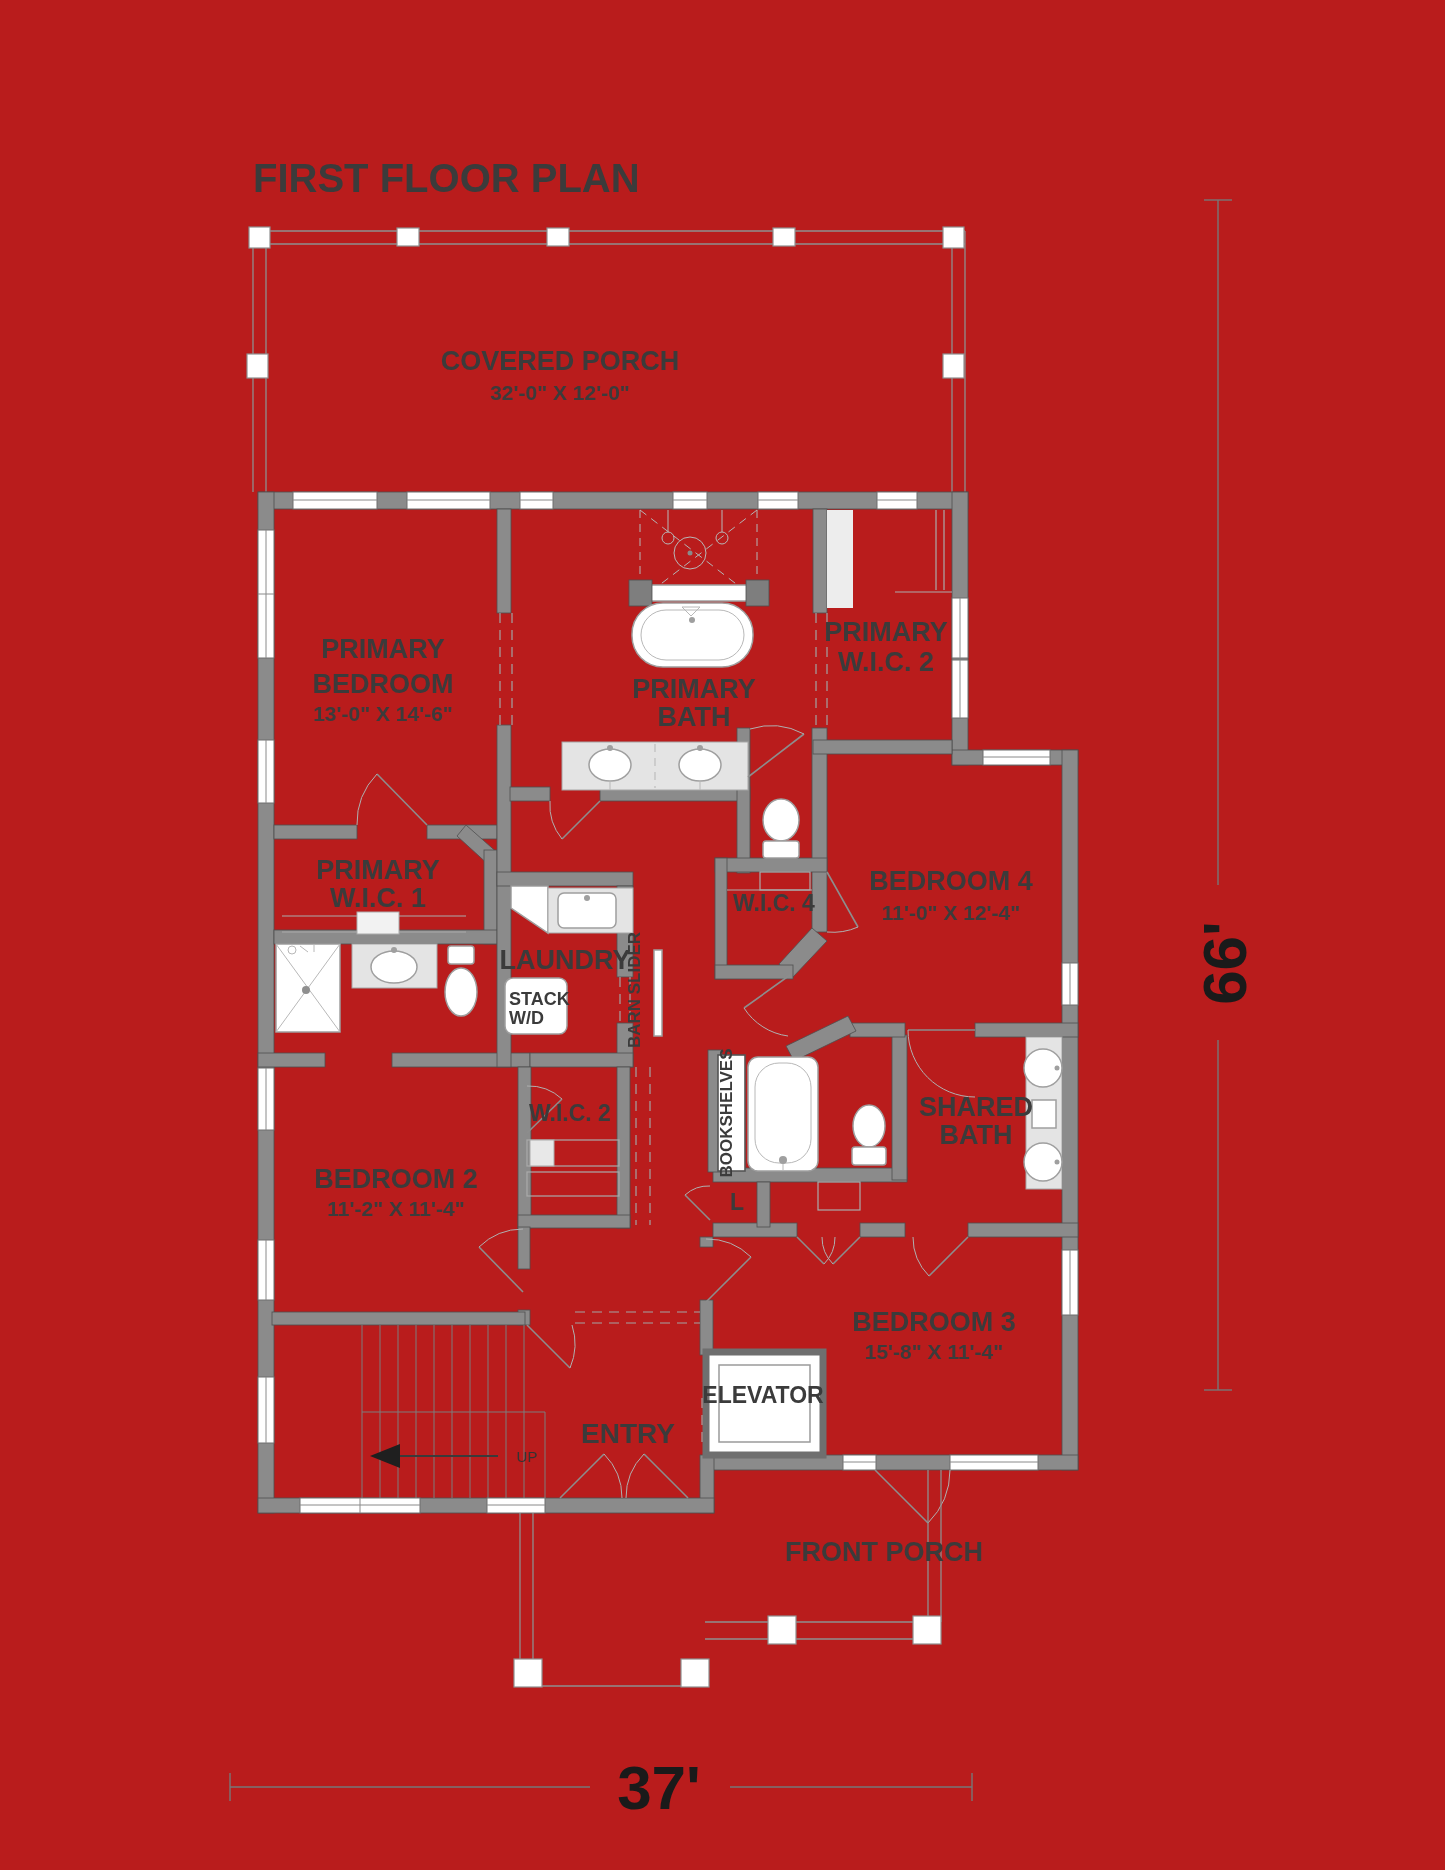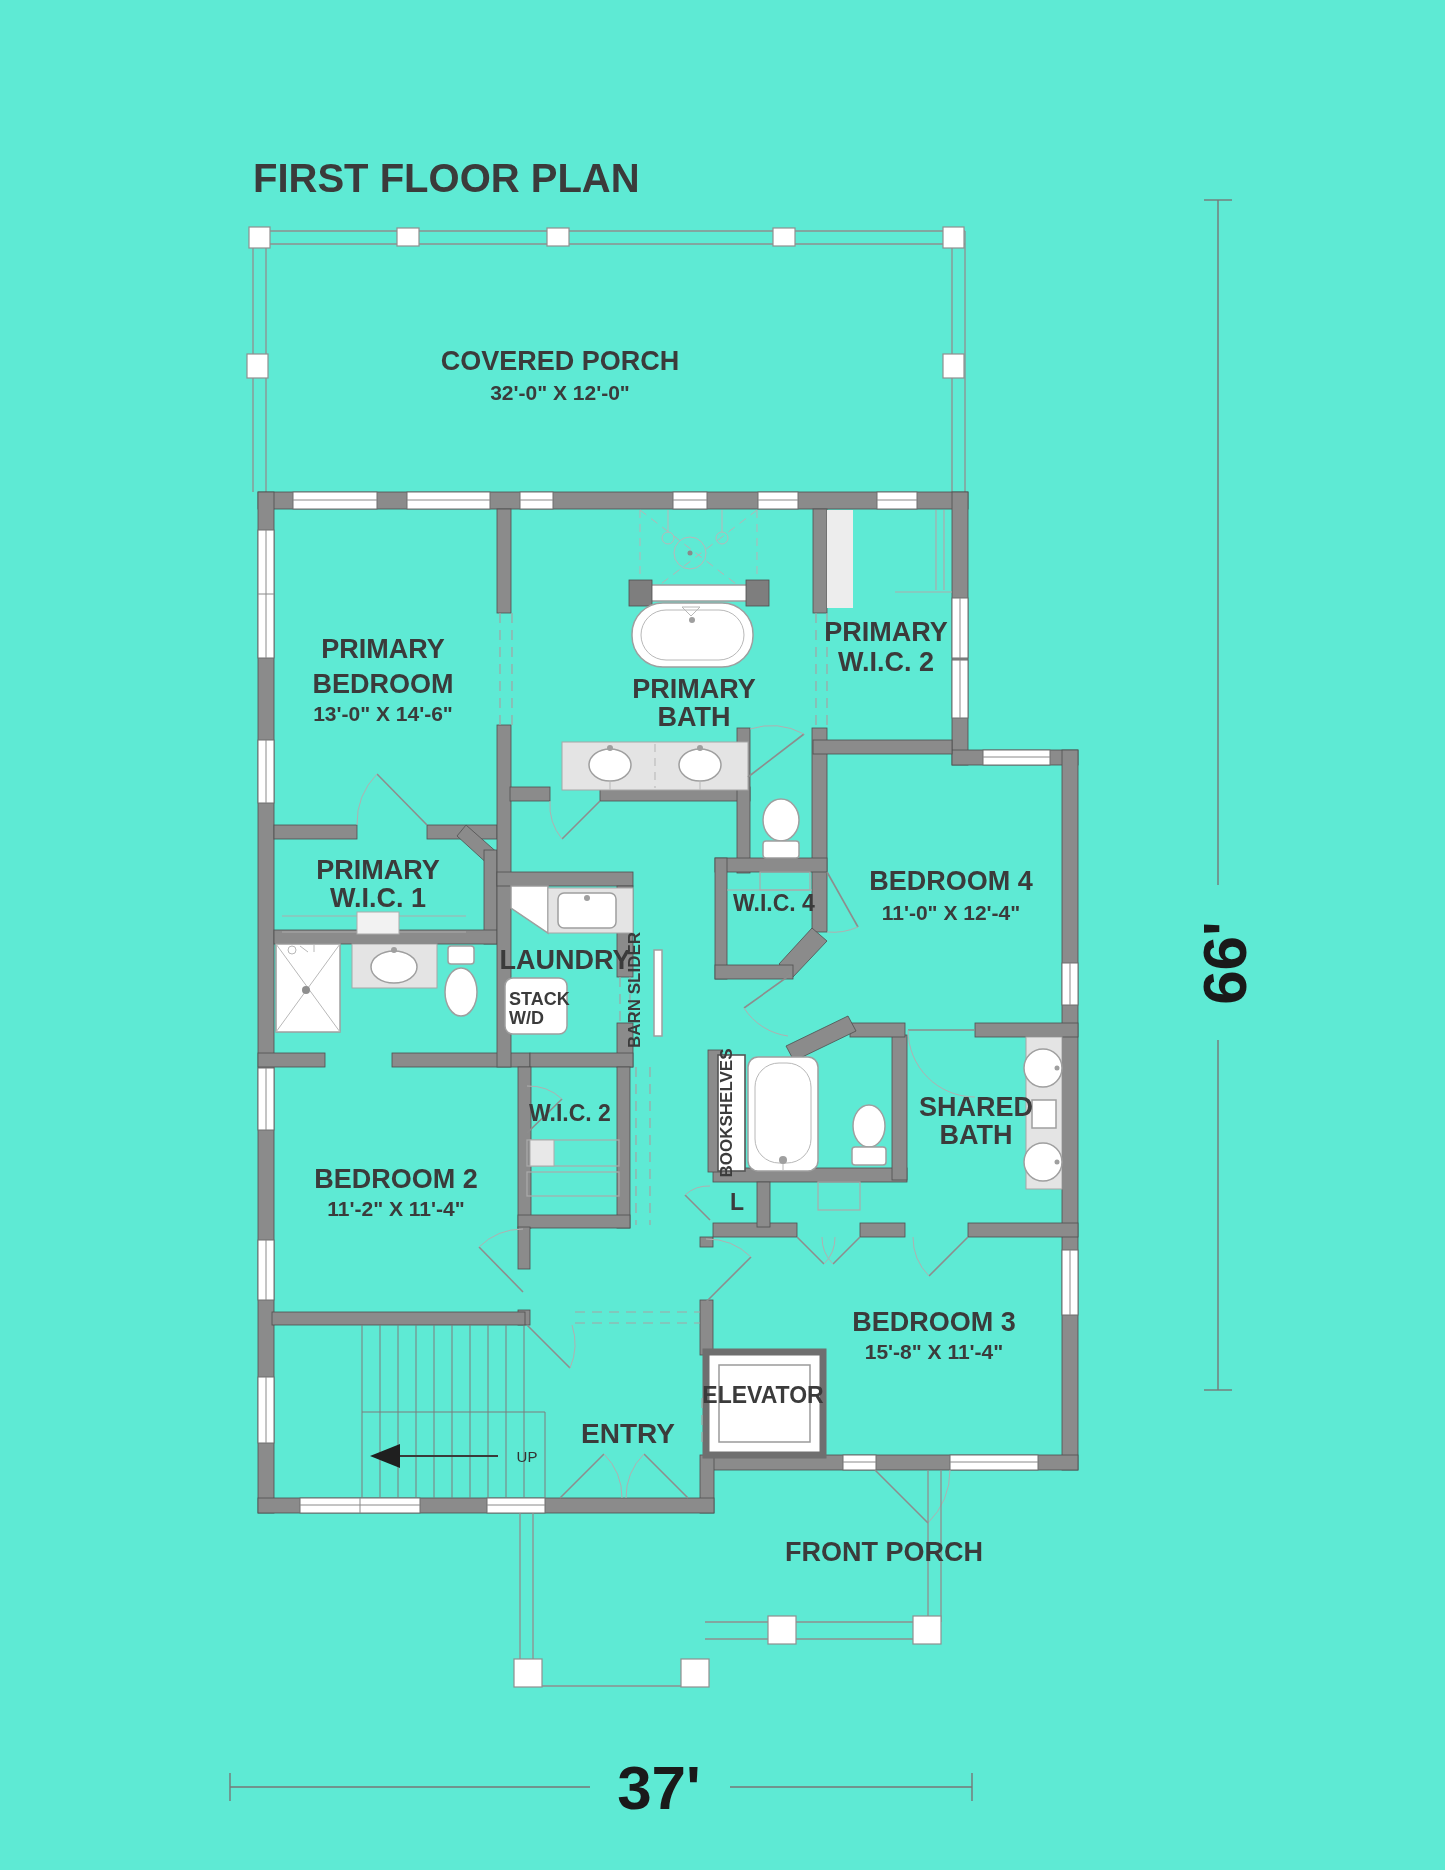--- a/index.html
+++ b/index.html
@@ -1,16 +1,16 @@
 <!DOCTYPE html>
 <html><head>
 <meta charset="utf-8">
 <style>
   html,body{margin:0;padding:0;background:#fff;}
-  .canvas{position:relative;width:1445px;height:1870px;background:#5eead4;overflow:hidden;}
+  .canvas{position:relative;width:1445px;height:1870px;background:#b91c1c;overflow:hidden;}
   svg{position:absolute;left:0;top:0;}
   .wall{fill:#8b8b8b;stroke:#4f4f4f;stroke-width:0.8;}
   .win{fill:#ffffff;stroke:#6e6e6e;stroke-width:1;}
   .winline{stroke:#8a8a8a;stroke-width:1;fill:none;}
   .porchline{stroke:#8f8f8f;stroke-width:1.3;fill:none;}
   .post{fill:#ffffff;stroke:#8f8f8f;stroke-width:1.2;}
   .fix{fill:#ffffff;stroke:#9f9f9f;stroke-width:1.5;}
   .fix2{fill:none;stroke:#b8b8b8;stroke-width:1;}
   .grayfill{fill:#e4e4e4;stroke:#a6a6a6;stroke-width:1;}
   .lightband{fill:#ededed;stroke:none;}

